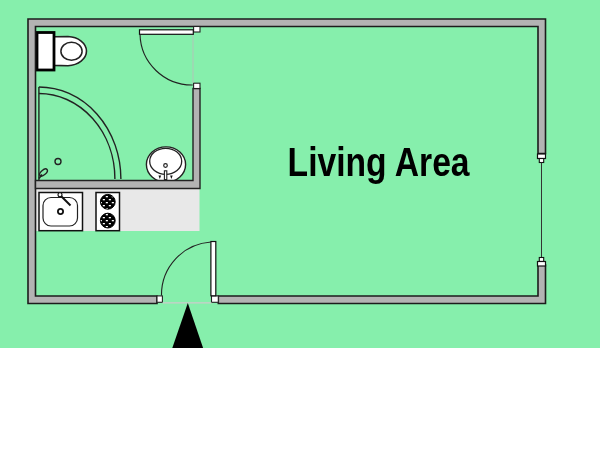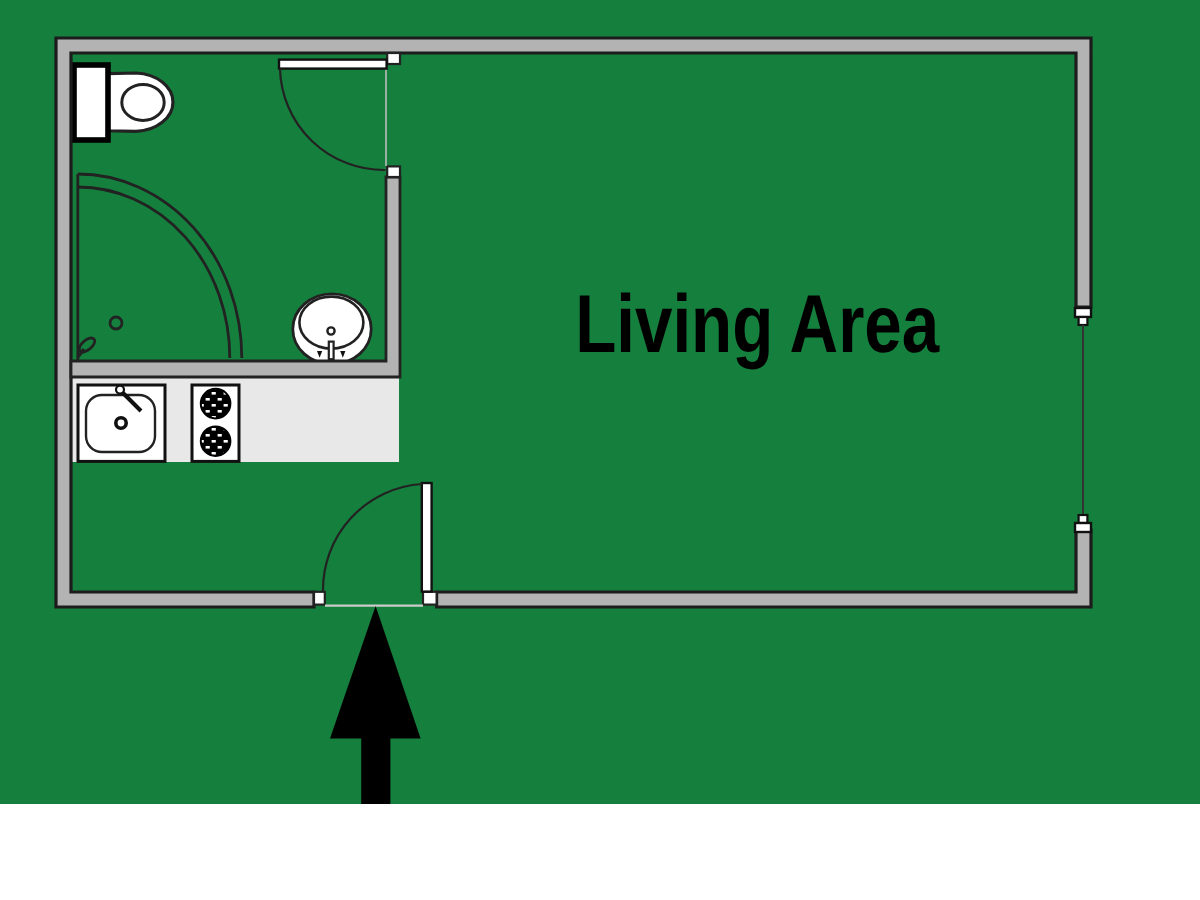--- a/index.html
+++ b/index.html
@@ -1,16 +1,16 @@
 <!DOCTYPE html>
 <html><head>
 <meta charset="utf-8">
 <style>
   html,body{margin:0;padding:0;background:#fff;}
-  #page{width:600px;height:402px;position:relative;background:#15803d;font-family:"Liberation Sans",sans-serif;}
+  #page{width:600px;height:348px;position:relative;background:#86efac;font-family:"Liberation Sans",sans-serif;}
 </style>
 </head>
 <body>
 <div id="page">
 <svg width="600" height="450" viewBox="0 0 600 450" xmlns="http://www.w3.org/2000/svg">
   <defs>
     <pattern id="dotpat" width="6" height="6" patternUnits="userSpaceOnUse">
       <rect width="6" height="6" fill="#000"></rect>
       <rect x="0.8" y="1" width="2.1" height="1.3" fill="#fff"></rect>
       <rect x="3.8" y="4" width="2.1" height="1.3" fill="#fff"></rect>

